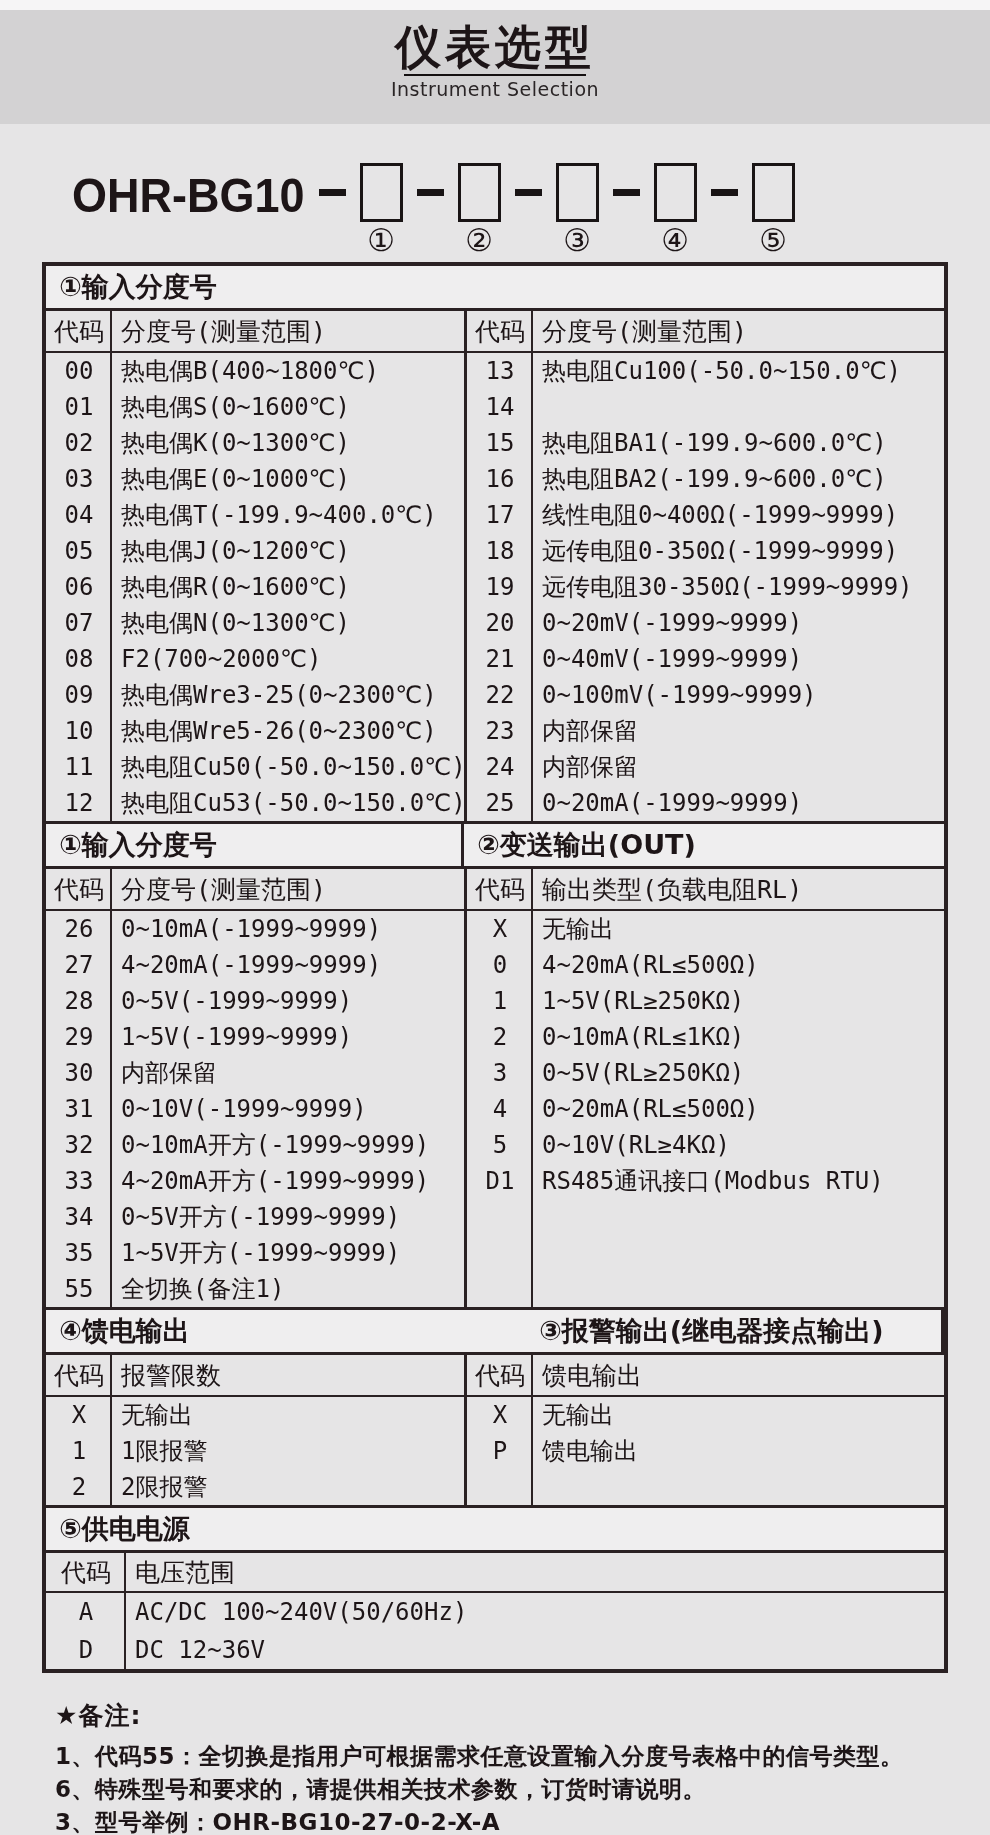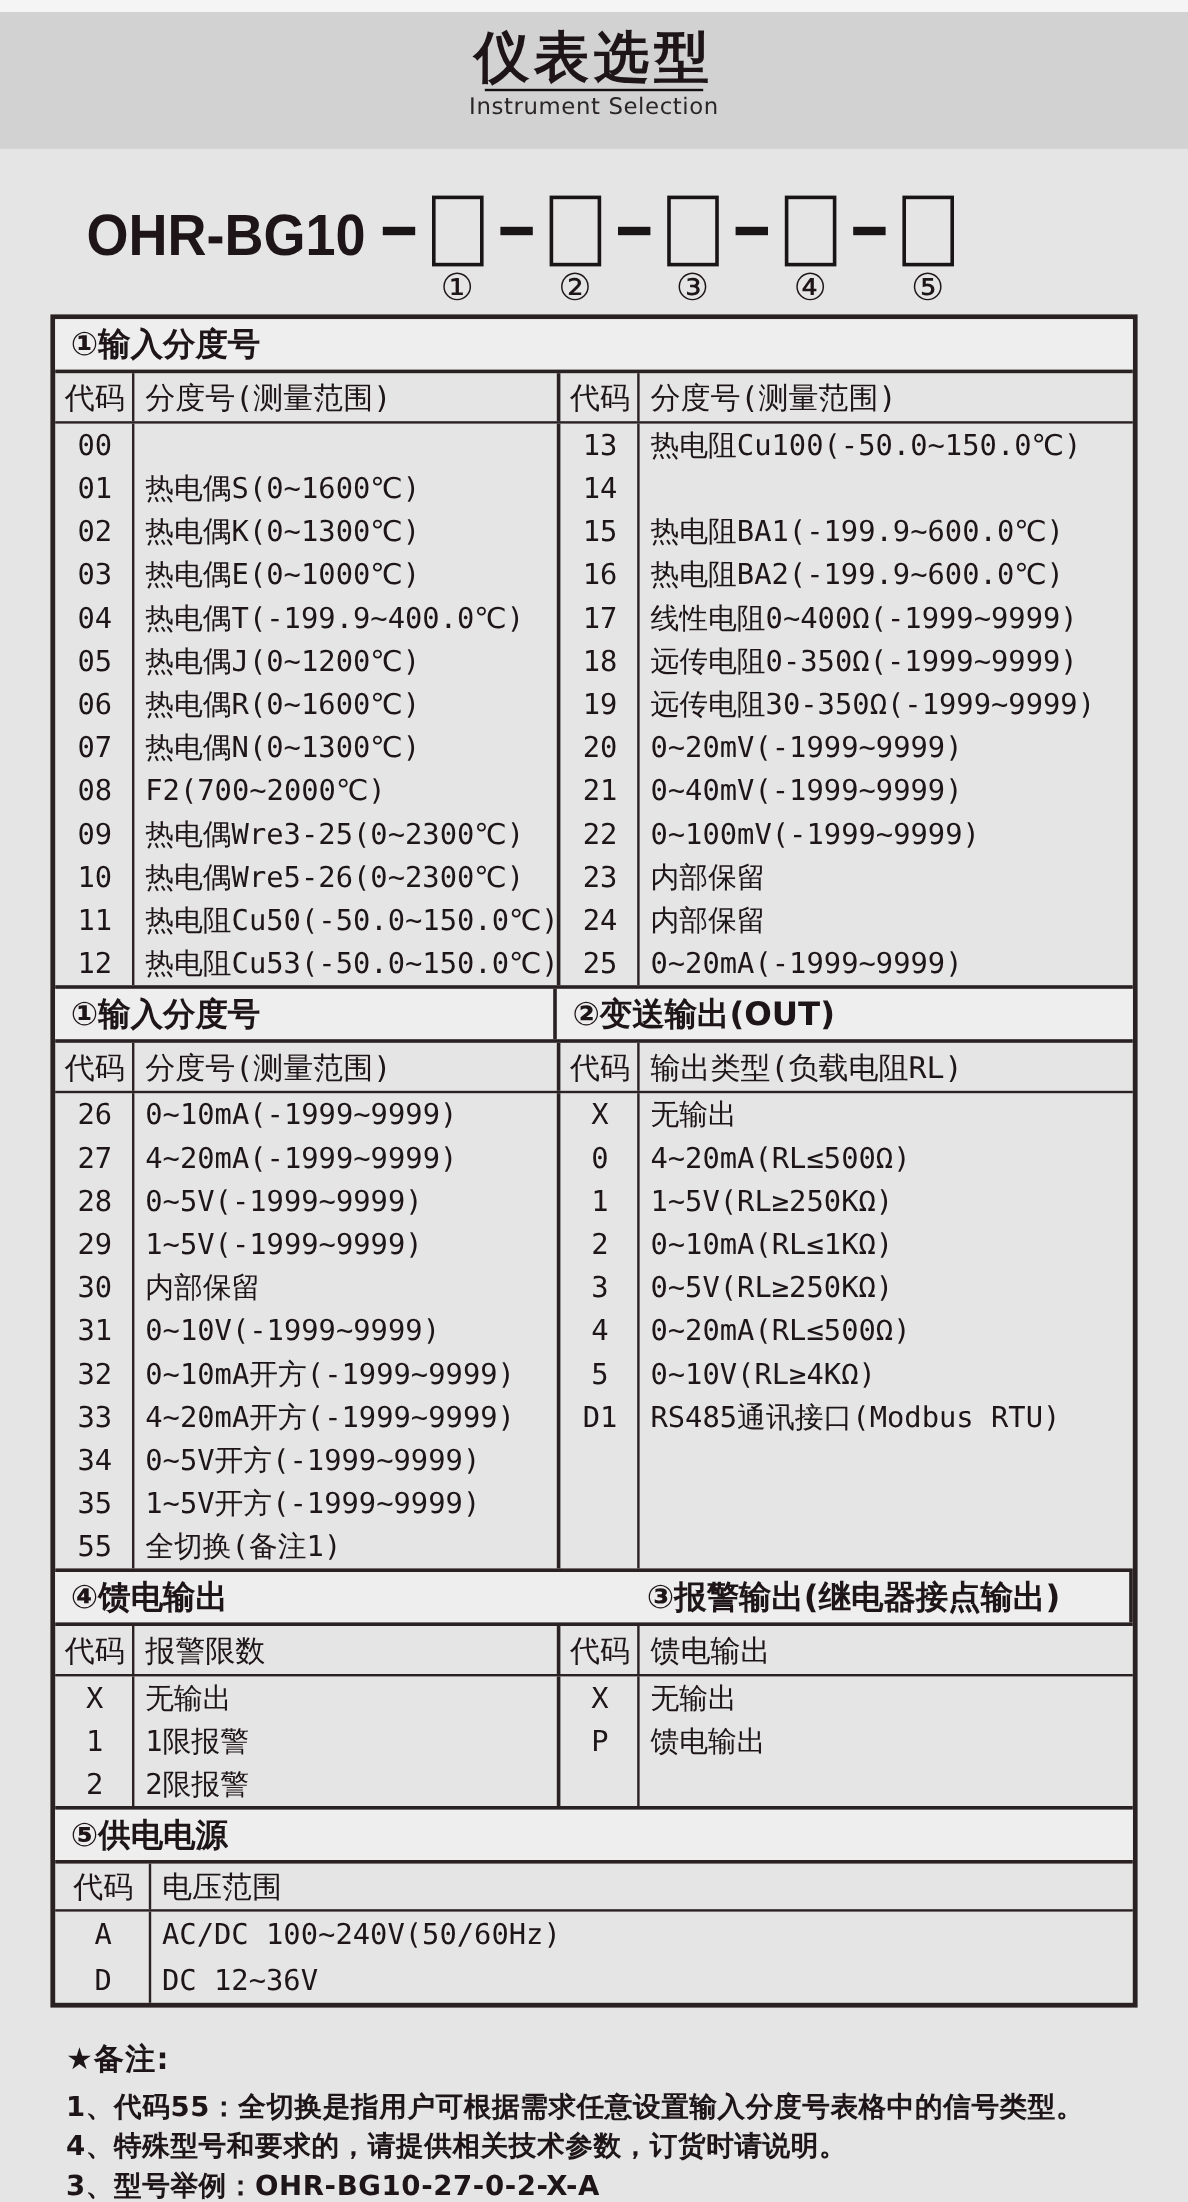--- a/index.html
+++ b/index.html
@@ -118,20 +118,21 @@
         <div class="trow">
           <div class="code">代码</div>
           <div class="desc">分度号(测量范围)</div>
         </div>
       </div>
     </div>
     <div class="dualwrap h468">
       <div class="half l">
           <div class="trow">
             <div class="code">00</div>
+            <div class="desc">热电偶B(400~1800℃)</div>
           </div>
           <div class="trow">
             <div class="code">01</div>
             <div class="desc">热电偶S(0~1600℃)</div>
           </div>
           <div class="trow">
             <div class="code">02</div>
             <div class="desc">热电偶K(0~1300℃)</div>
           </div>
           <div class="trow">
@@ -400,17 +401,17 @@
             </div>
           </div>
       </div>
     </div>
 
   </div>
 
   <div class="notes">
     <div class="notes-title">★备注:</div>
     <div class="note-line">1、代码55：全切换是指用户可根据需求任意设置输入分度号表格中的信号类型。</div>
-    <div class="note-line">4、特殊型号和要求的，请提供相关技术参数，订货时请说明。</div>
+    <div class="note-line">6、特殊型号和要求的，请提供相关技术参数，订货时请说明。</div>
     <div class="note-line">3、型号举例：OHR-BG10-27-0-2-X-A</div>
   </div>
 
 </div>
 
 </body></html>

